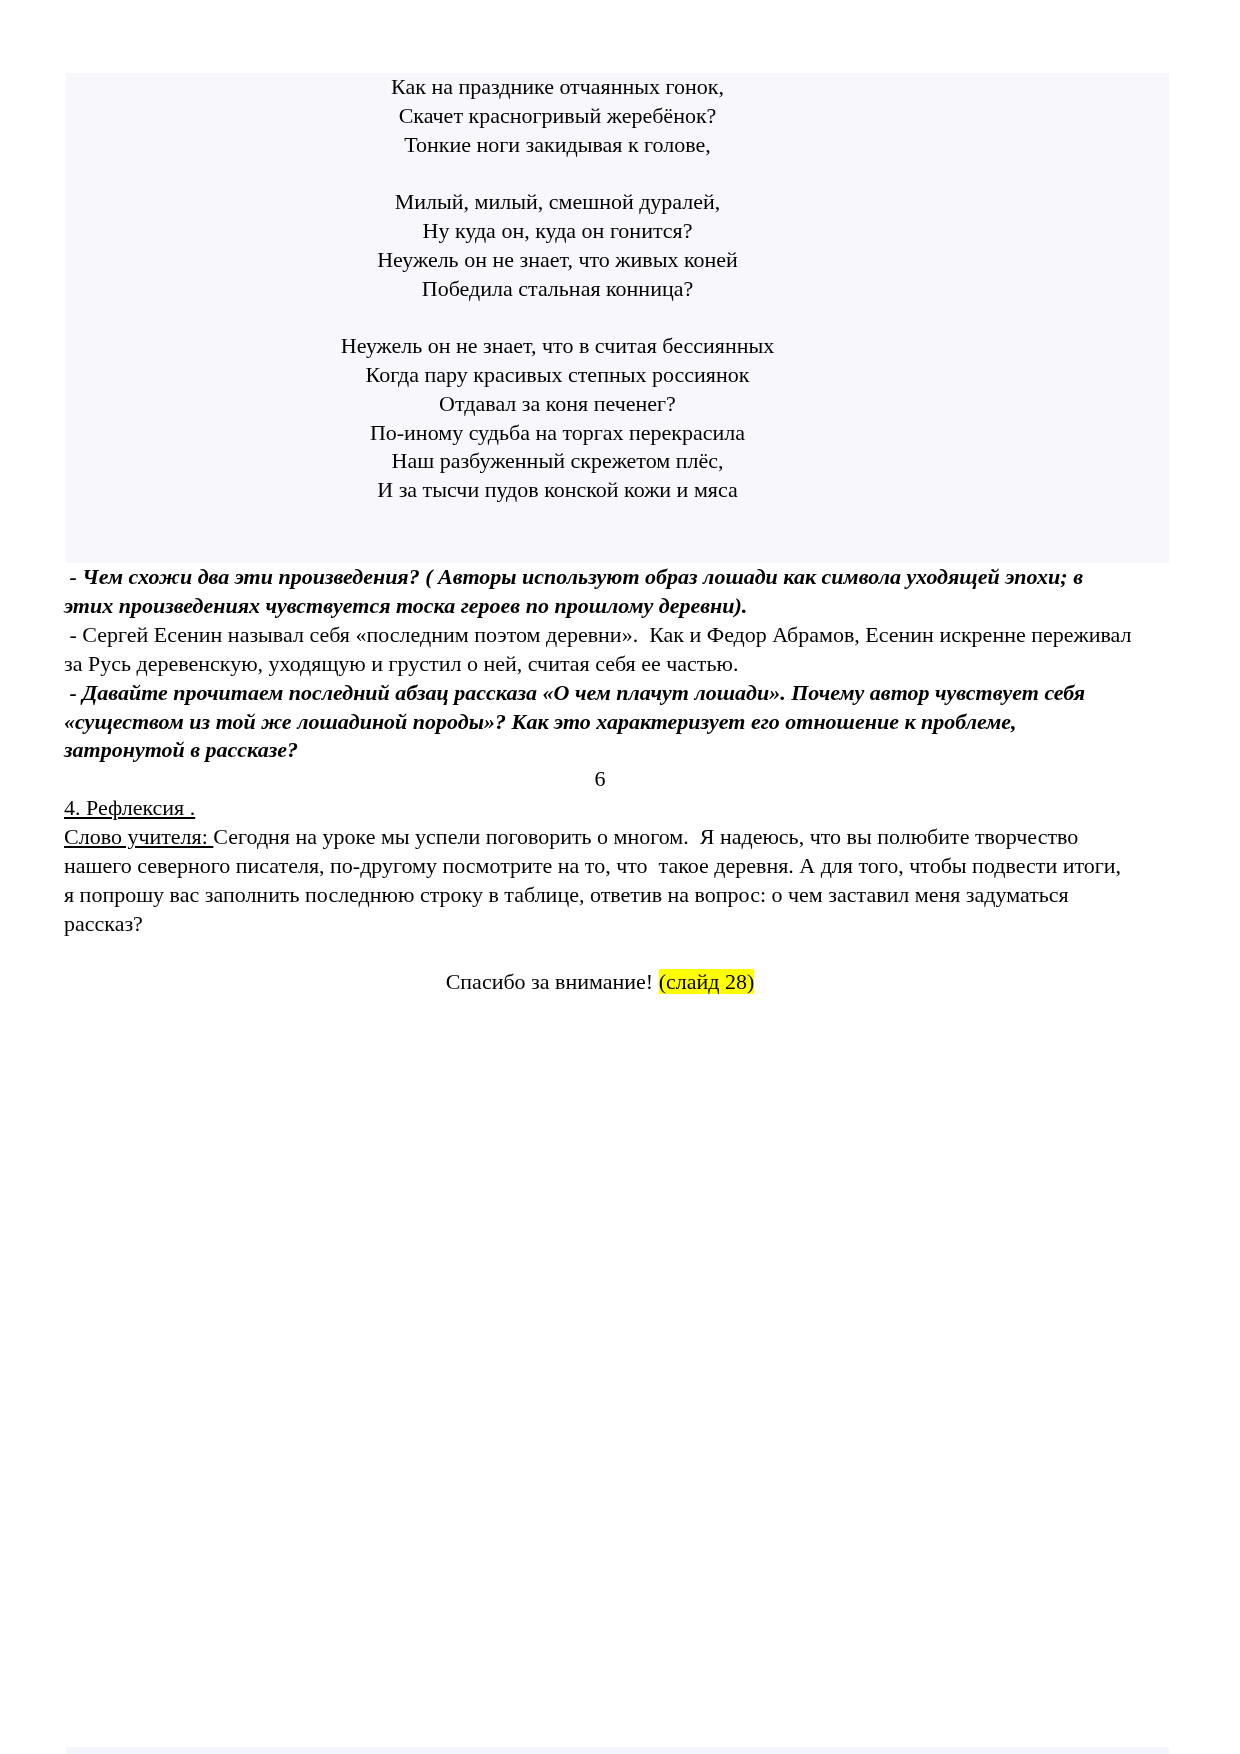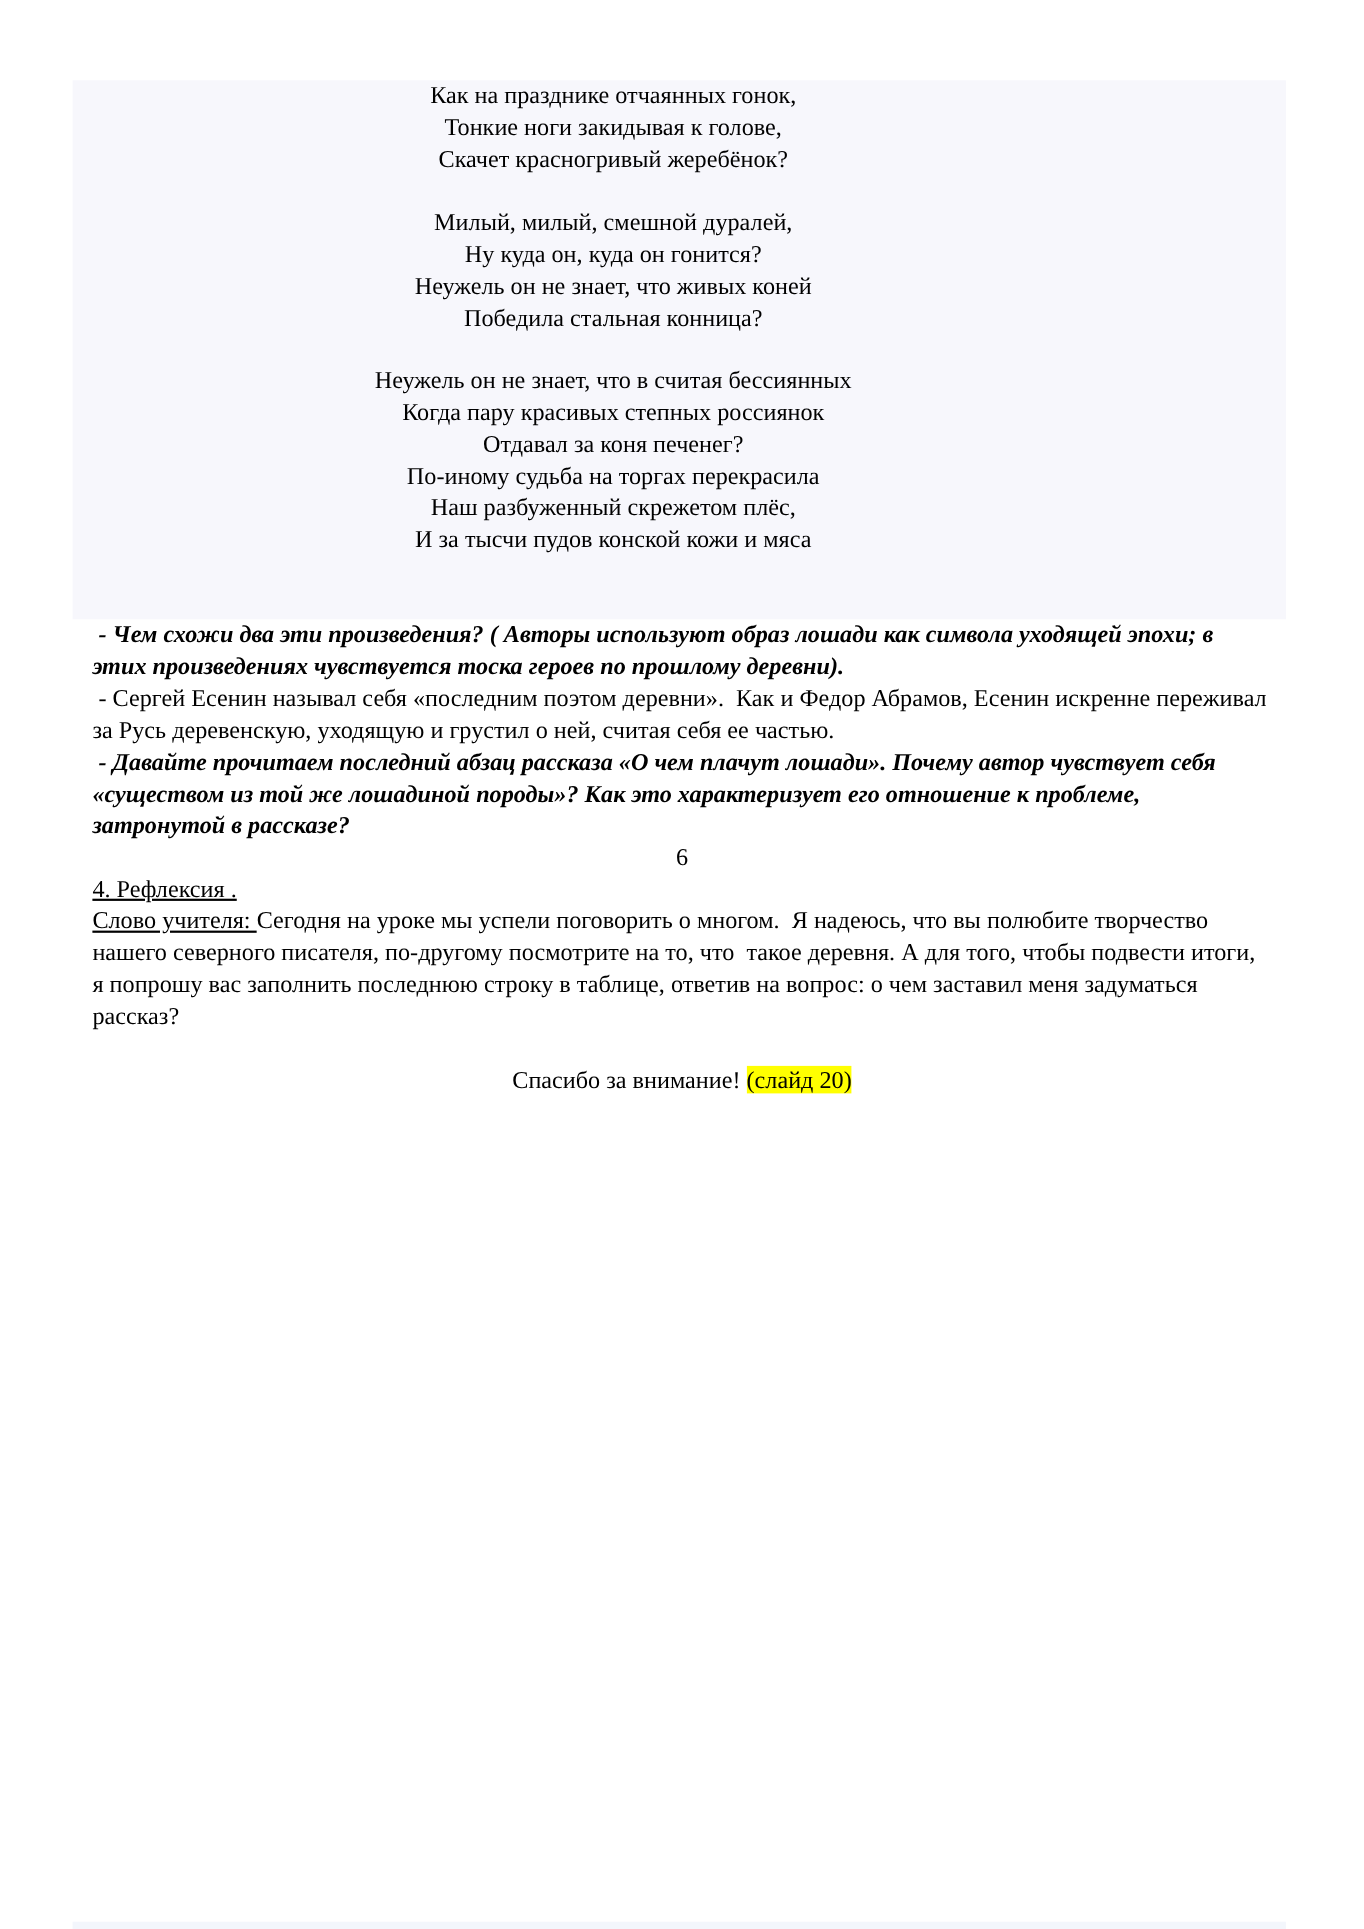--- a/index.html
+++ b/index.html
@@ -25,21 +25,21 @@
     text-align:center;
     font-size:22px;
     line-height:28.8px;
   }
   .poem-line { white-space:pre; }
   .stanza-gap { height:28.8px; }
 
   
   .body-flow {
     position:absolute;
-    left:84px; top:563px;
+    left:64px; top:563px;
     width:1072px;
     font-size:22px;
     line-height:28.9px;
   }
   .body-flow p { margin:0; white-space:pre-wrap; }
   .q { font-style:italic; font-weight:bold; }
   .center { text-align:center; }
   .underline { text-decoration:underline; }
   .hl { background:#ffff00; }
   .blank-line { height:28.9px; }
@@ -53,22 +53,22 @@
   }
 </style>
 </head>
 <body>
 
 <div class="page">
 
   <div class="poem-block" style="background: rgb(247, 247, 252);">
     <div class="poem-inner">
       <div class="poem-line">Как на празднике отчаянных гонок,</div>
+      <div class="poem-line">Скачет красногривый жеребёнок?</div>
       <div class="poem-line">Тонкие ноги закидывая к голове,</div>
-      <div class="poem-line">Скачет красногривый жеребёнок?</div>
       <div class="stanza-gap"></div>
       <div class="poem-line">Милый, милый, смешной дуралей,</div>
       <div class="poem-line">Ну куда он, куда он гонится?</div>
       <div class="poem-line">Неужель он не знает, что живых коней</div>
       <div class="poem-line">Победила стальная конница?</div>
       <div class="stanza-gap"></div>
       <div class="poem-line">Неужель он не знает, что в считая бессиянных</div>
       <div class="poem-line">Когда пару красивых степных россиянок</div>
       <div class="poem-line">Отдавал за коня печенег?</div>
       <div class="poem-line">По-иному судьба на торгах перекрасила</div>
@@ -78,18 +78,18 @@
   </div>
 
   <div class="body-flow">
     <p class="q"> - Чем схожи два эти произведения? ( Авторы используют образ лошади как символа уходящей эпохи; в этих произведениях чувствуется тоска героев по прошлому деревни).</p>
     <p> - Сергей Есенин называл себя «последним поэтом деревни».  Как и Федор Абрамов, Есенин искренне переживал за Русь деревенскую, уходящую и грустил о ней, считая себя ее частью.</p>
     <p class="q"> - Давайте прочитаем последний абзац рассказа «О чем плачут лошади». Почему автор чувствует себя «существом из той же лошадиной породы»? Как это характеризует его отношение к проблеме, затронутой в рассказе?</p>
     <p class="center">6</p>
     <p><span class="underline">4. Рефлексия .</span></p>
     <p><span class="underline">Слово учителя: </span><span>Сегодня на уроке мы успели поговорить о многом.  Я надеюсь, что вы полюбите творчество нашего северного писателя, по-другому посмотрите на то, что  такое деревня. А для того, чтобы подвести итоги, я попрошу вас заполнить последнюю строку в таблице, ответив на вопрос: о чем заставил меня задуматься рассказ?</span></p>
     <div class="blank-line"></div>
-    <p class="center"><span>Спасибо за внимание! </span><span class="hl" style="background: rgb(255, 255, 0);">(слайд 20)</span></p>
+    <p class="center"><span>Спасибо за внимание! </span><span class="hl" style="background: rgb(255, 255, 0);">(слайд 28)</span></p>
   </div>
 
   <div class="bottom-strip"></div>
 
 </div>
 
 </body></html>

